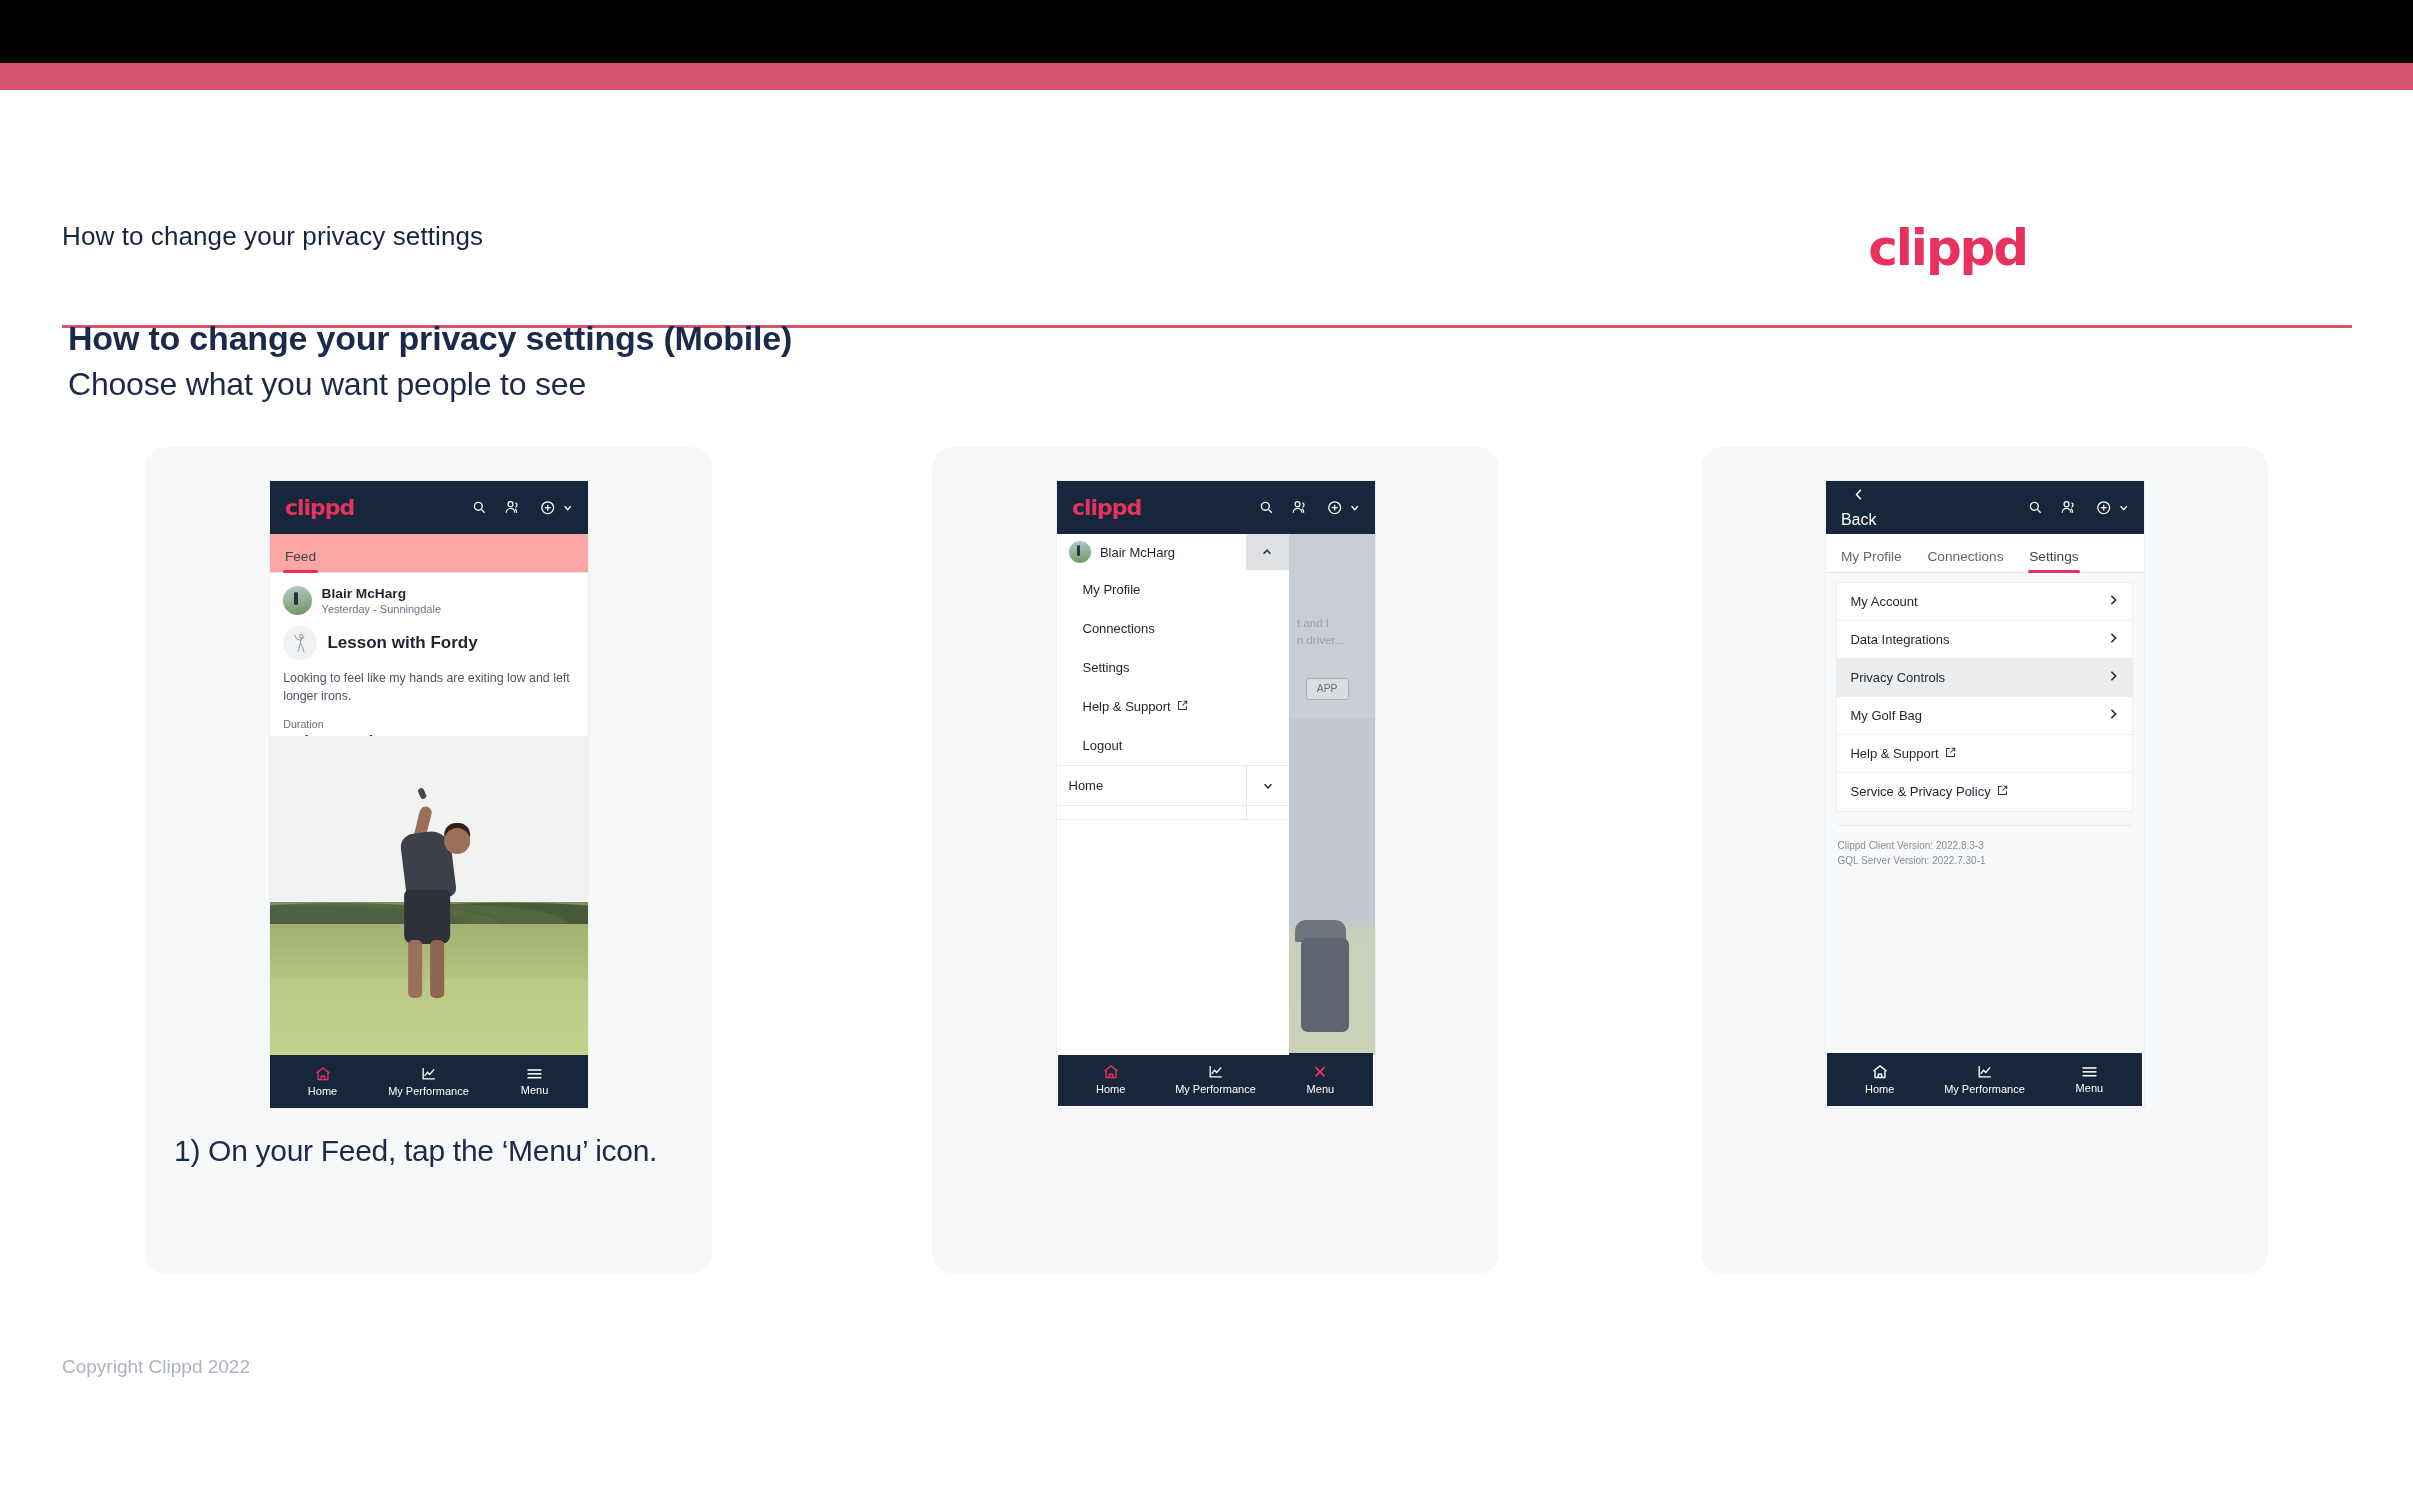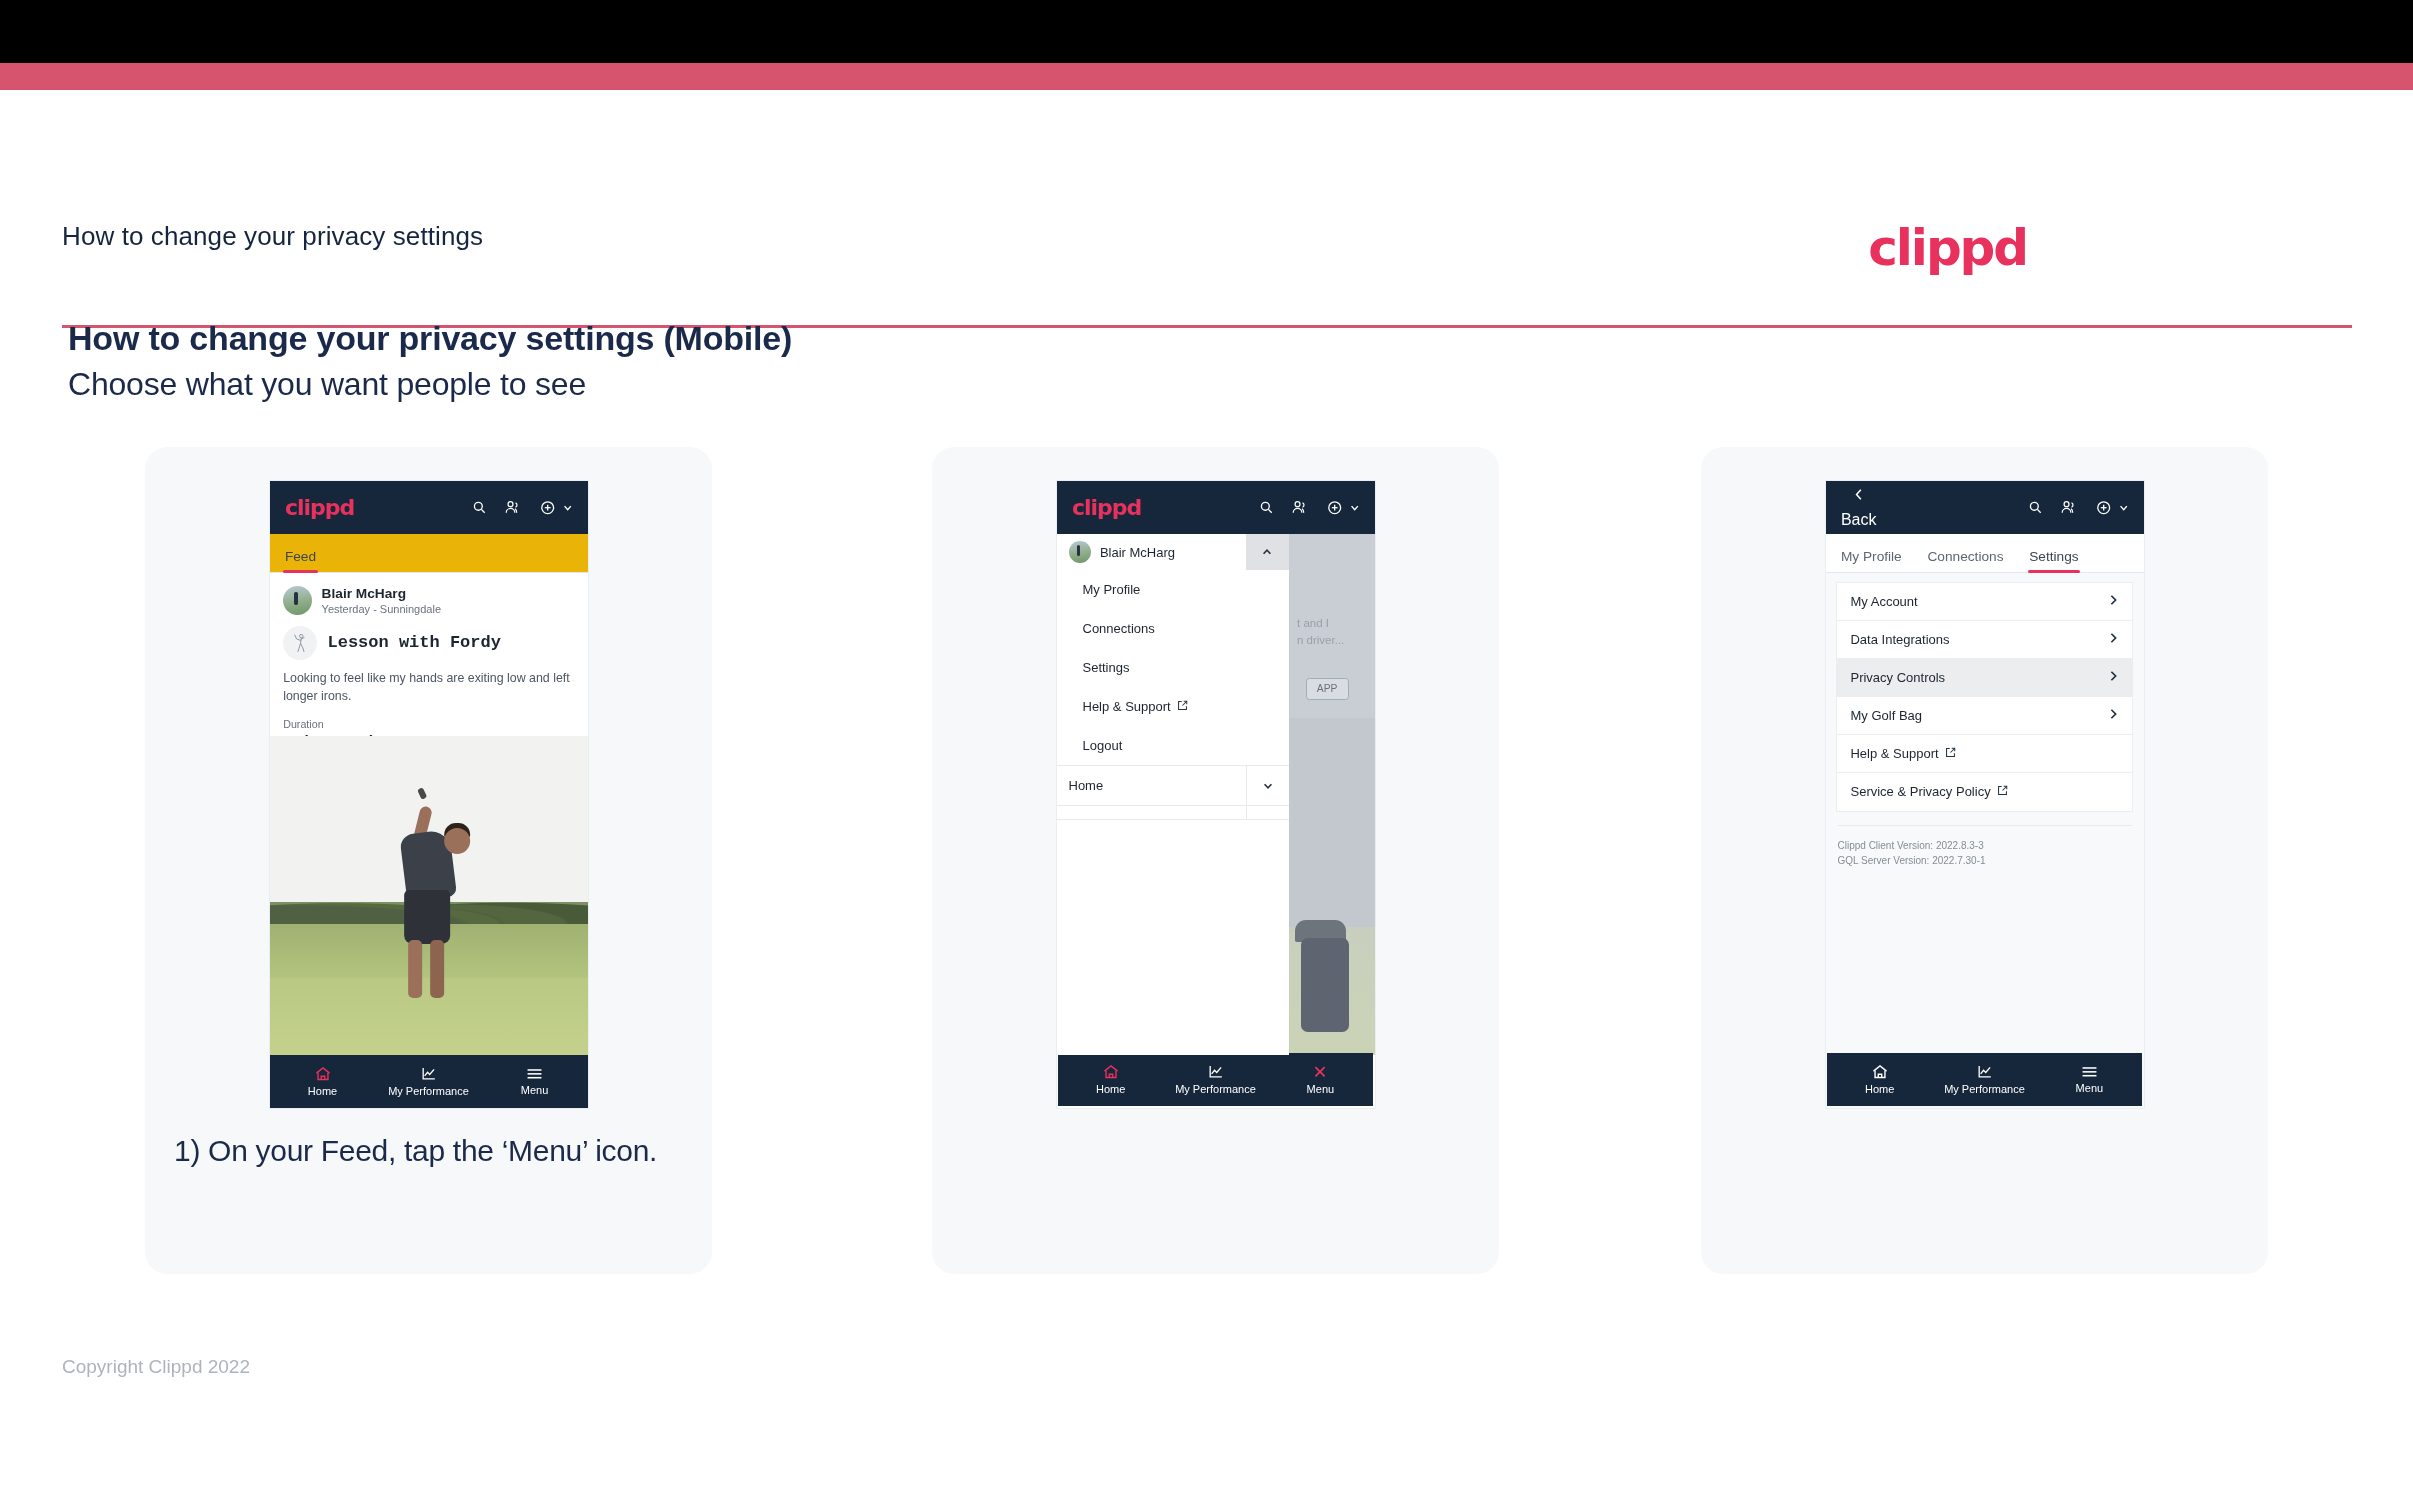--- a/index.html
+++ b/index.html
@@ -73,21 +73,21 @@
   .appbar .back {
     color: #fff; font-size: 16px; display: flex; align-items: center; gap: 6px; flex-direction: column;
   }
   .appbar .spacer { flex: 1; }
   .appbar .icons { display: flex; align-items: center; gap: 19px; }
   .appbar .icons svg { display: block; }
 
   
   .tabbar {
     display: flex; align-items: flex-end; height: 39px;
-    border-bottom: 0.9px solid #e3e6ea; background: #eab308; padding: 0 15.4px;
+    border-bottom: 0.9px solid #e3e6ea; background: #fca5a5; padding: 0 15.4px;
   }
   .tab {
     font-size: 13.7px; color: #5d6672; padding: 0 12px 8.5px 0; position: relative;
     margin-right: 13.7px;
   }
   .tab.tab-first { padding-left: 0; }
   .tab.active { color: #3c4551; }
   .tab.active::after {
     content: ""; position: absolute; left: -1.7px; right: 10.3px; bottom: -0.9px;
     height: 3.4px; background: #e8315c; border-radius: 1.7px;
@@ -107,21 +107,21 @@
     background:#26323f; border-radius:1.7px;
   }
   .post-name { font-size: 13.7px; font-weight: bold; color: #1d2530; line-height: 1.25; }
   .post-meta { font-size: 11px; color: #6a727e; line-height: 1.3; }
 
   .lesson-row { display: flex; align-items: center; gap: 10.3px; margin-top: 9.4px; }
   .lesson-icon {
     width: 34px; height: 34px; border-radius: 50%; background: #f1f2f4;
     display: flex; align-items: center; justify-content: center; flex: none;
   }
-  .lesson-title { font-size: 17px; font-weight: bold; color: #1d2530; font-family: Liberation Mono, monospace; }
+  .lesson-title { font-size: 17px; font-weight: bold; color: #1d2530; }
 
   .post-body {
     margin-top: 10.3px; font-size: 12.4px; color: #4d5663; line-height: 1.45;
     white-space: nowrap; overflow: hidden;
   }
   .post-body .l2 { display: block; }
   .dur-label { margin-top: 12px; font-size: 10.7px; color: #6a727e; }
   .dur-value { margin-top: 1.7px; font-size: 15.4px; font-weight: bold; color: #1d2530; }
 
   .golf-photo {

